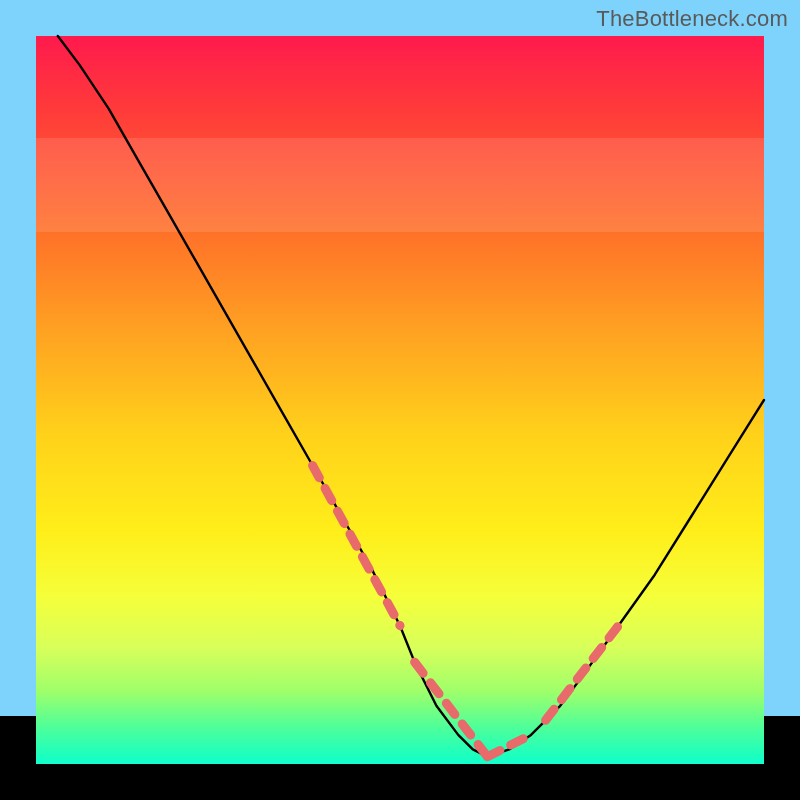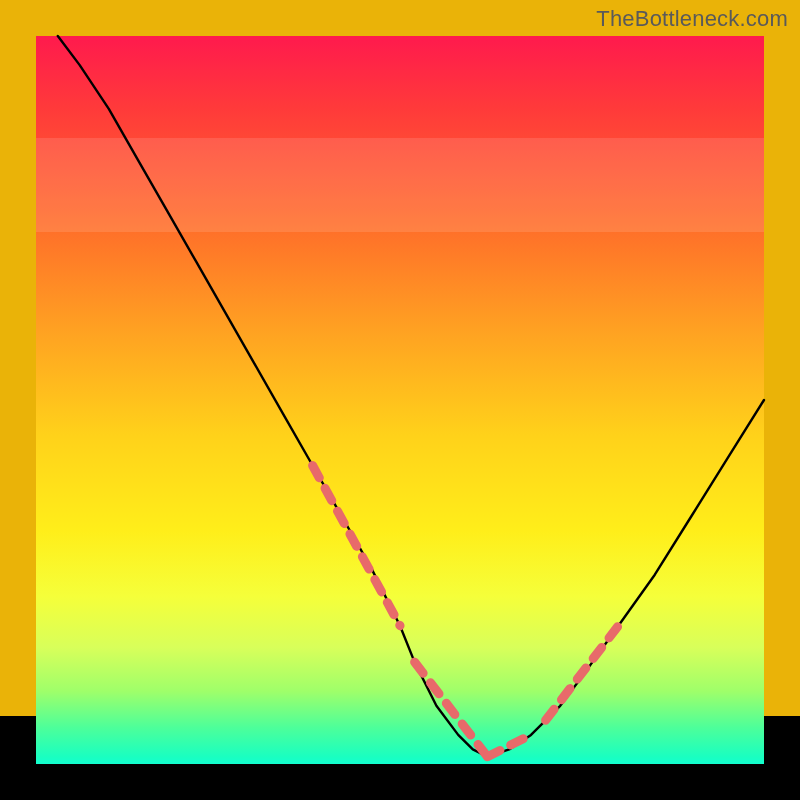--- a/index.html
+++ b/index.html
@@ -8,21 +8,21 @@
     width: 800px;
     height: 800px;
     background: #000;
     overflow: hidden;
     font-family: Arial, Helvetica, sans-serif;
   }
   .stage {
     position: relative;
     width: 800px;
     height: 716px;
-    background: #eab308;
+    background: #7dd3fc;
   }
   .plot {
     position: absolute;
     left: 36px;
     top: 36px;
     width: 728px;
     height: 728px;
     background: linear-gradient(
       to bottom,
       #ff1a4d 0%,

